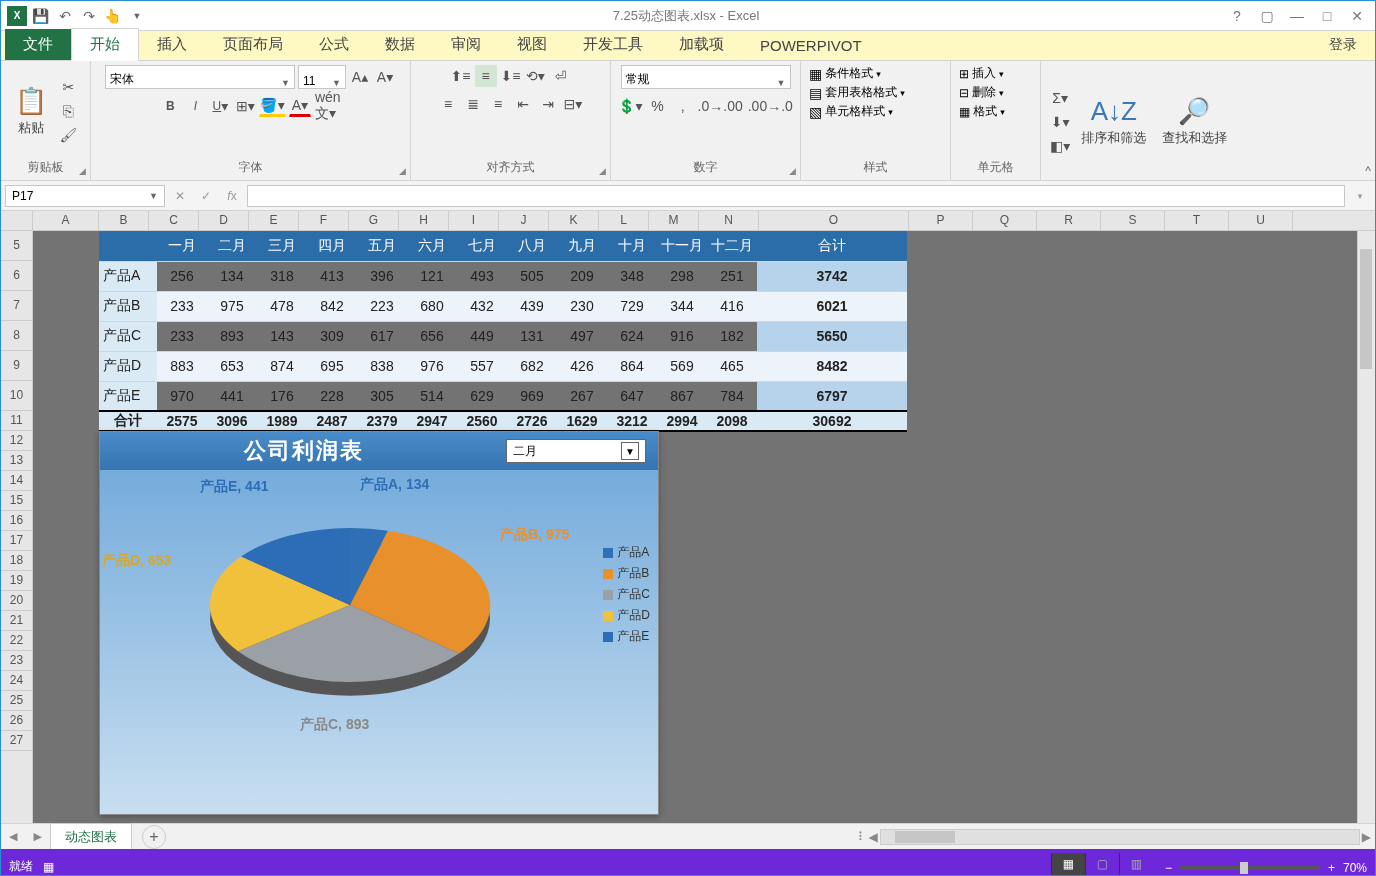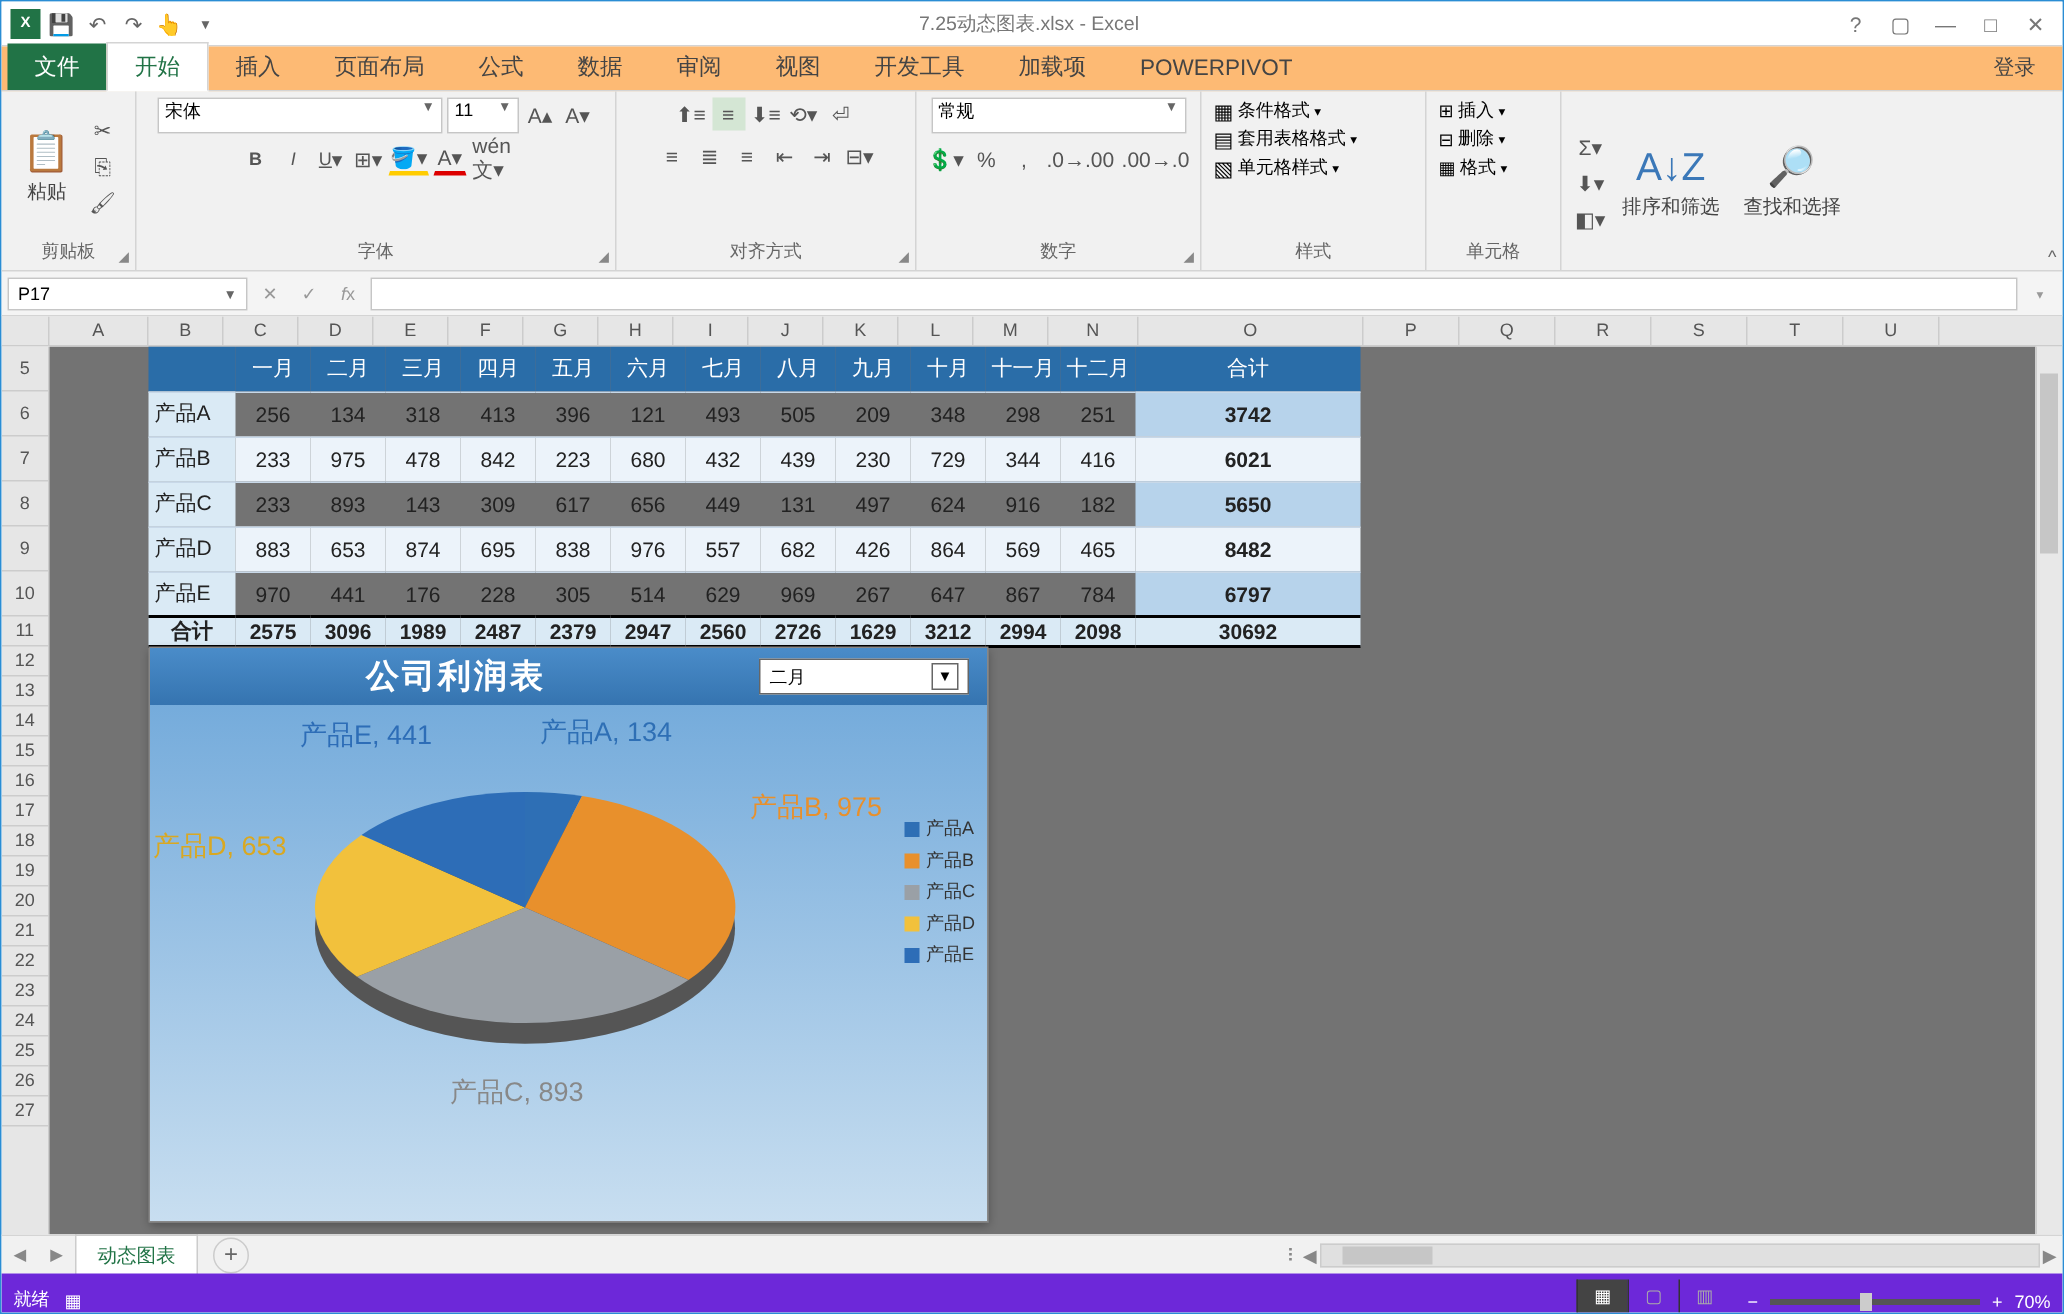--- a/index.html
+++ b/index.html
@@ -6,39 +6,39 @@
 body{width:1376px;height:876px;background:#fff;overflow:hidden;display:flex;flex-direction:column;border:1px solid #2a8dd4}
 
 .titlebar{height:30px;background:#fff;display:flex;align-items:center;border-bottom:1px solid #d4d4d4}
 .titlebar .qat{display:flex;align-items:center;gap:4px;padding:0 6px}
 .titlebar .qat .ic{width:20px;height:20px;display:flex;align-items:center;justify-content:center;color:#666;font-size:14px}
 .titlebar .title{flex:1;text-align:center;color:#777;font-size:13px}
 .titlebar .wctrl{display:flex;gap:2px;padding:0 4px}
 .titlebar .wctrl span{width:28px;height:20px;display:flex;align-items:center;justify-content:center;color:#777;font-size:14px}
 .xl-logo{width:20px;height:20px;background:#217346;display:flex;align-items:center;justify-content:center;color:#fff;font-weight:bold;font-size:10px}
 
-.ribbon-tabs{height:30px;background:#fdba74;display:flex;align-items:flex-end;padding:0 4px;border-bottom:1px solid #d4d4d4}
+.ribbon-tabs{height:30px;background:#fef9c3;display:flex;align-items:flex-end;padding:0 4px;border-bottom:1px solid #d4d4d4}
 .ribbon-tabs .tab{padding:6px 18px;color:#444;font-size:15px;cursor:pointer}
 .ribbon-tabs .tab.file{background:#217346;color:#fff}
 .ribbon-tabs .tab.active{background:#fff;border:1px solid #d4d4d4;border-bottom:1px solid #fff;margin-bottom:-1px;color:#217346}
 .ribbon-tabs .spacer{flex:1}
 .ribbon-tabs .login{padding:6px 14px;color:#444;font-size:14px}
 
 .ribbon{height:120px;background:#f1f1f1;display:flex;border-bottom:1px solid #d4d4d4}
 .grp{display:flex;flex-direction:column;border-right:1px solid #d4d4d4;padding:4px 8px 2px}
 .grp .ctrls{flex:1;display:flex;align-items:center;gap:4px}
 .grp .lbl{text-align:center;color:#666;font-size:13px;padding:2px 0;position:relative}
 .grp .lbl .dlg{position:absolute;right:-4px;bottom:2px;font-size:9px;color:#888}
 .bigbtn{display:flex;flex-direction:column;align-items:center;justify-content:center;gap:2px;padding:2px 6px}
 .bigbtn .ic{font-size:26px;color:#d98b2b}
 .bigbtn .t{font-size:13px;color:#444}
 .col{display:flex;flex-direction:column;gap:2px}
 .row{display:flex;gap:3px;align-items:center}
 .sbtn{min-width:22px;height:22px;display:flex;align-items:center;justify-content:center;color:#555;font-size:14px;border:1px solid transparent}
-.combo{height:24px;border:1px solid #c6c6c6;background:#fff;display:flex;align-items:flex-start;padding:0 4px;font-size:13px}
+.combo{height:24px;border:1px solid #c6c6c6;background:#fff;display:flex;align-items:flex-end;padding:0 4px;font-size:13px}
 .combo .arr{margin-left:auto;font-size:9px;color:#666}
 
 .fbar{height:30px;background:#f4f4f4;display:flex;align-items:center;border-bottom:1px solid #d4d4d4;gap:4px;padding:0 4px}
 .namebox{width:160px;height:22px;background:#fff;border:1px solid #c6c6c6;display:flex;align-items:center;padding:0 6px}
 .namebox .arr{margin-left:auto;font-size:9px;color:#666}
 .fbar .fbtn{width:22px;height:22px;display:flex;align-items:center;justify-content:center;color:#999}
 .fxinput{flex:1;height:22px;background:#fff;border:1px solid #c6c6c6}
 
 .gridwrap{flex:1;display:flex;flex-direction:column;overflow:hidden;position:relative}
 .colhdrs{height:20px;display:flex;background:#e6e6e6;border-bottom:1px solid #ccc}
@@ -65,21 +65,21 @@
 .chart .chdr{height:38px;background:linear-gradient(#4a8cc9,#3574b0);display:flex;align-items:center;padding:0 12px;gap:10px}
 .chart .chdr .ctitle{flex:1;text-align:center;color:#fff;font-size:22px;font-weight:bold;letter-spacing:2px}
 .chart .chdr .csel{width:140px;height:24px;background:#fff;border:1px solid #666;display:flex;align-items:center;padding:0 6px;font-size:13px}
 .chart .chdr .csel .arr{margin-left:auto;width:18px;height:18px;border:1px solid #666;display:flex;align-items:center;justify-content:center;font-size:10px}
 .chart .cbody{position:relative;height:282px}
 .chart .legend{position:absolute;right:8px;top:70px;font-size:12px;color:#333}
 .chart .legend div{display:flex;align-items:center;gap:4px;margin:4px 0}
 .chart .legend .sw{width:10px;height:10px}
 .pie{position:absolute;left:90px;top:40px;width:320px;height:200px}
 .pie svg{width:100%;height:100%}
-.dlbl{position:absolute;font-size:18px;font-weight:normal}
+.dlbl{position:absolute;font-size:14px;font-weight:bold}
 
 .sheettabs{height:26px;background:#f1f1f1;display:flex;align-items:center;border-top:1px solid #d4d4d4}
 .sheettabs .nav{padding:0 8px;color:#888;font-size:11px}
 .sheettabs .stab{padding:4px 14px;background:#fff;border:1px solid #ccc;border-bottom:none;font-size:13px;color:#217346}
 .sheettabs .add{width:24px;height:24px;border:1px solid #ccc;border-radius:50%;margin-left:10px;display:flex;align-items:center;justify-content:center;color:#666;font-size:16px}
 .sheettabs .hscroll{flex:1;display:flex;justify-content:flex-end;align-items:center;gap:2px;padding:0 4px}
 .sheettabs .sbar{width:480px;height:16px;background:#e0e0e0;border:1px solid #ccc;position:relative}
 .sheettabs .sthumb{position:absolute;left:14px;top:1px;width:60px;height:12px;background:#c6c6c6}
 
 .status{height:26px;background:#6d28d9;color:#fff;display:flex;align-items:flex-end;padding:0 8px;font-size:13px}

